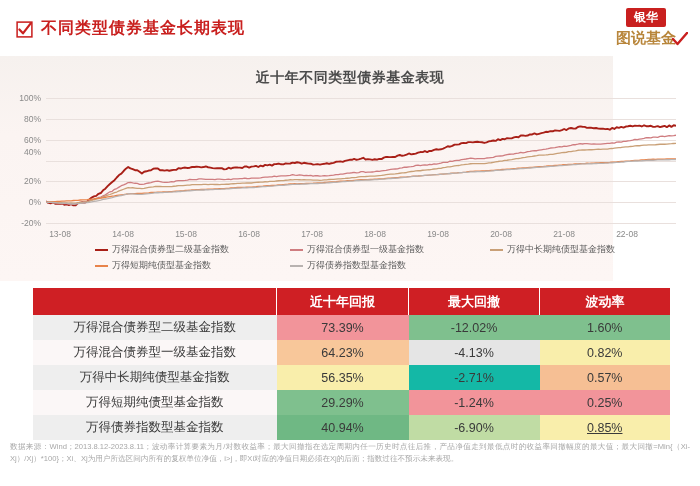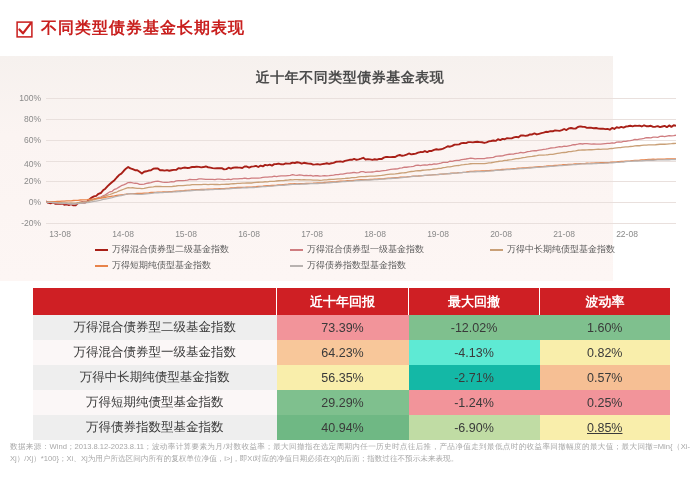--- a/index.html
+++ b/index.html
@@ -116,40 +116,47 @@
 </head>
 <body>
 
 <div class="header">
   <svg class="hdr-check" viewBox="0 0 20 20">
     <rect x="1.3" y="1.3" width="17.4" height="17.4" fill="none" stroke="#c9201f" stroke-width="1.8"></rect>
     <path d="M4 10 L8.2 14.5 L17.5 2.5" fill="none" stroke="#c9201f" stroke-width="2.6" stroke-linecap="round" stroke-linejoin="round"></path>
   </svg>
   <div class="hdr-title">不同类型债券基金长期表现</div>
 
+  <div class="logo">
+    <div class="logo-top">银华</div>
+    <div class="logo-bottom">图说基金</div>
+    <svg class="logo-check" viewBox="0 0 16 14">
+      <path d="M1 7 L5.5 12 L15 1" fill="none" stroke="#c9201f" stroke-width="2.4" stroke-linecap="round" stroke-linejoin="round"></path>
+    </svg>
+  </div>
 </div>
 
 <div class="chart-panel">
   <div class="chart-title">近十年不同类型债券基金表现</div>
 
   <div class="plot">
     <div id="gridlayer">
         <div class="gridline" style="top: 0px;"></div>
         <div class="gridline" style="top: 20.8333px;"></div>
         <div class="gridline" style="top: 41.6667px;"></div>
         <div class="gridline" style="top: 62.5px;"></div>
         <div class="gridline" style="top: 83.3333px;"></div>
         <div class="gridline" style="top: 104.167px;"></div>
         <div class="gridline" style="top: 125px;"></div>
       </div>
     <div id="ylabels">
         <div class="ytick" style="top: 0px;">100%</div>
         <div class="ytick" style="top: 20.8333px;">80%</div>
         <div class="ytick" style="top: 41.6667px;">60%</div>
-        <div class="ytick" style="top: 66px; text-align: right;">40%</div>
+        <div class="ytick" style="top: 54px; text-align: right;">40%</div>
         <div class="ytick" style="top: 83.3333px;">20%</div>
         <div class="ytick" style="top: 104.167px;">0%</div>
         <div class="ytick" style="top: 125px;">-20%</div>
       </div>
     <div id="xlabels">
         <div class="xtick" style="left: 14px;">13-08</div>
         <div class="xtick" style="left: 77px;">14-08</div>
         <div class="xtick" style="left: 140px;">15-08</div>
         <div class="xtick" style="left: 203px;">16-08</div>
         <div class="xtick" style="left: 266px;">17-08</div>
@@ -204,21 +211,21 @@
   <tbody id="tbody">
       <tr>
         <td class="rowname stripe-a">万得混合债券型二级基金指数</td>
         <td style="background: rgb(242, 148, 154);">73.39%</td>
         <td style="background: rgb(127, 192, 142); margin-top: 20px;">-12.02%</td>
         <td style="background: rgb(127, 192, 142);">1.60%</td>
       </tr>
       <tr>
         <td class="rowname stripe-b">万得混合债券型一级基金指数</td>
         <td style="background: rgb(248, 199, 154);">64.23%</td>
-        <td style="background: #5eead4;">-4.13%</td>
+        <td style="background: #e5e5e5;">-4.13%</td>
         <td style="background: rgb(249, 238, 171);">0.82%</td>
       </tr>
       <tr>
         <td class="rowname stripe-a">万得中长期纯债型基金指数</td>
         <td style="background: rgb(249, 238, 171);">56.35%</td>
         <td style="background: #14b8a6;">-2.71%</td>
         <td style="background: rgb(246, 191, 148);">0.57%</td>
       </tr>
       <tr>
         <td class="rowname stripe-b">万得短期纯债型基金指数</td>

